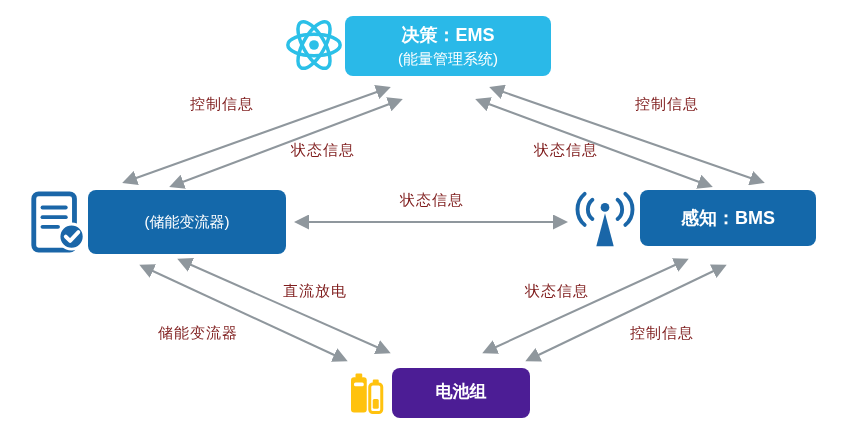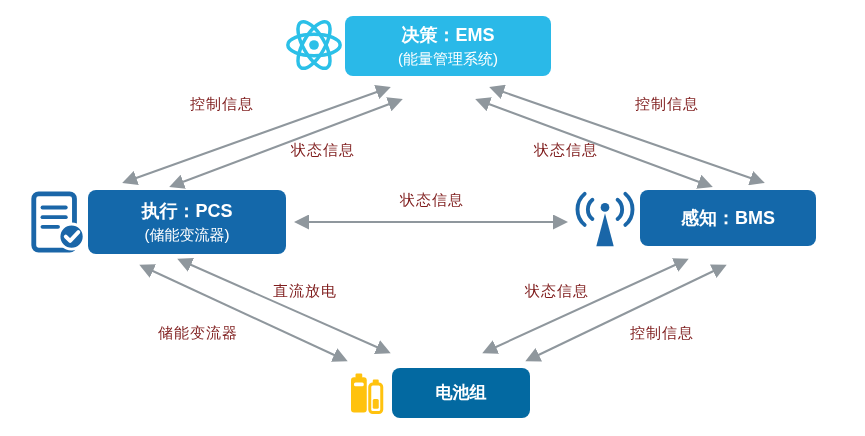--- a/index.html
+++ b/index.html
@@ -28,21 +28,21 @@
   .icon-battery{left:341px;top:369px;width:50px;height:48px;}
   .elabel{
     position:absolute;transform:translate(-50%,-50%);
     font-size:15px;color:#7f1d1d;white-space:nowrap;letter-spacing:1px;
   }
   .lb-ems-pcs-control{left:222px;top:104px;}
   .lb-ems-pcs-status{left:323px;top:150px;}
   .lb-ems-bms-control{left:667px;top:104px;}
   .lb-ems-bms-status{left:566px;top:150px;}
   .lb-pcs-bms-status{left:432px;top:200px;}
-  .lb-pcs-batt-discharge{left:305px;top:291px;}
+  .lb-pcs-batt-discharge{left:315px;top:291px;}
   .lb-pcs-batt-charge{left:198px;top:333px;}
   .lb-bms-batt-status{left:557px;top:291px;}
   .lb-bms-batt-control{left:662px;top:333px;}
 </style>
 </head>
 <body>
 
 <div class="canvas">
 
   <svg class="arrow-layer" viewBox="0 0 865 436">
@@ -111,29 +111,28 @@
       <rect x="41" y="40" width="8" height="13" rx="2" fill="#FFC20E"></rect>
     </svg>
   </div>
 
   <div class="node node-ems" style="background-color: rgb(42, 185, 232);">
     <div class="t">决策：EMS</div>
     <div class="s">(能量管理系统)</div>
   </div>
 
   <div class="node node-pcs" style="background-color: rgb(20, 104, 170);">
-    <div class="t">执行：PCS</div>
     <div class="s">(储能变流器)</div>
   </div>
 
   <div class="node node-bms" style="background-color: rgb(20, 104, 170);">
     <div class="t">感知：BMS</div>
   </div>
 
-  <div class="node node-battery" style="background-color: #0369a1;">
+  <div class="node node-battery" style="background-color: #4c1d95; font-family: Liberation Mono, monospace;">
     <div class="t">电池组</div>
   </div>
 
   <div class="elabel lb-ems-pcs-control">控制信息</div>
   <div class="elabel lb-ems-pcs-status">状态信息</div>
   <div class="elabel lb-ems-bms-control">控制信息</div>
   <div class="elabel lb-ems-bms-status">状态信息</div>
   <div class="elabel lb-pcs-bms-status">状态信息</div>
   <div class="elabel lb-pcs-batt-discharge">直流放电</div>
   <div class="elabel lb-pcs-batt-charge">储能变流器</div>

